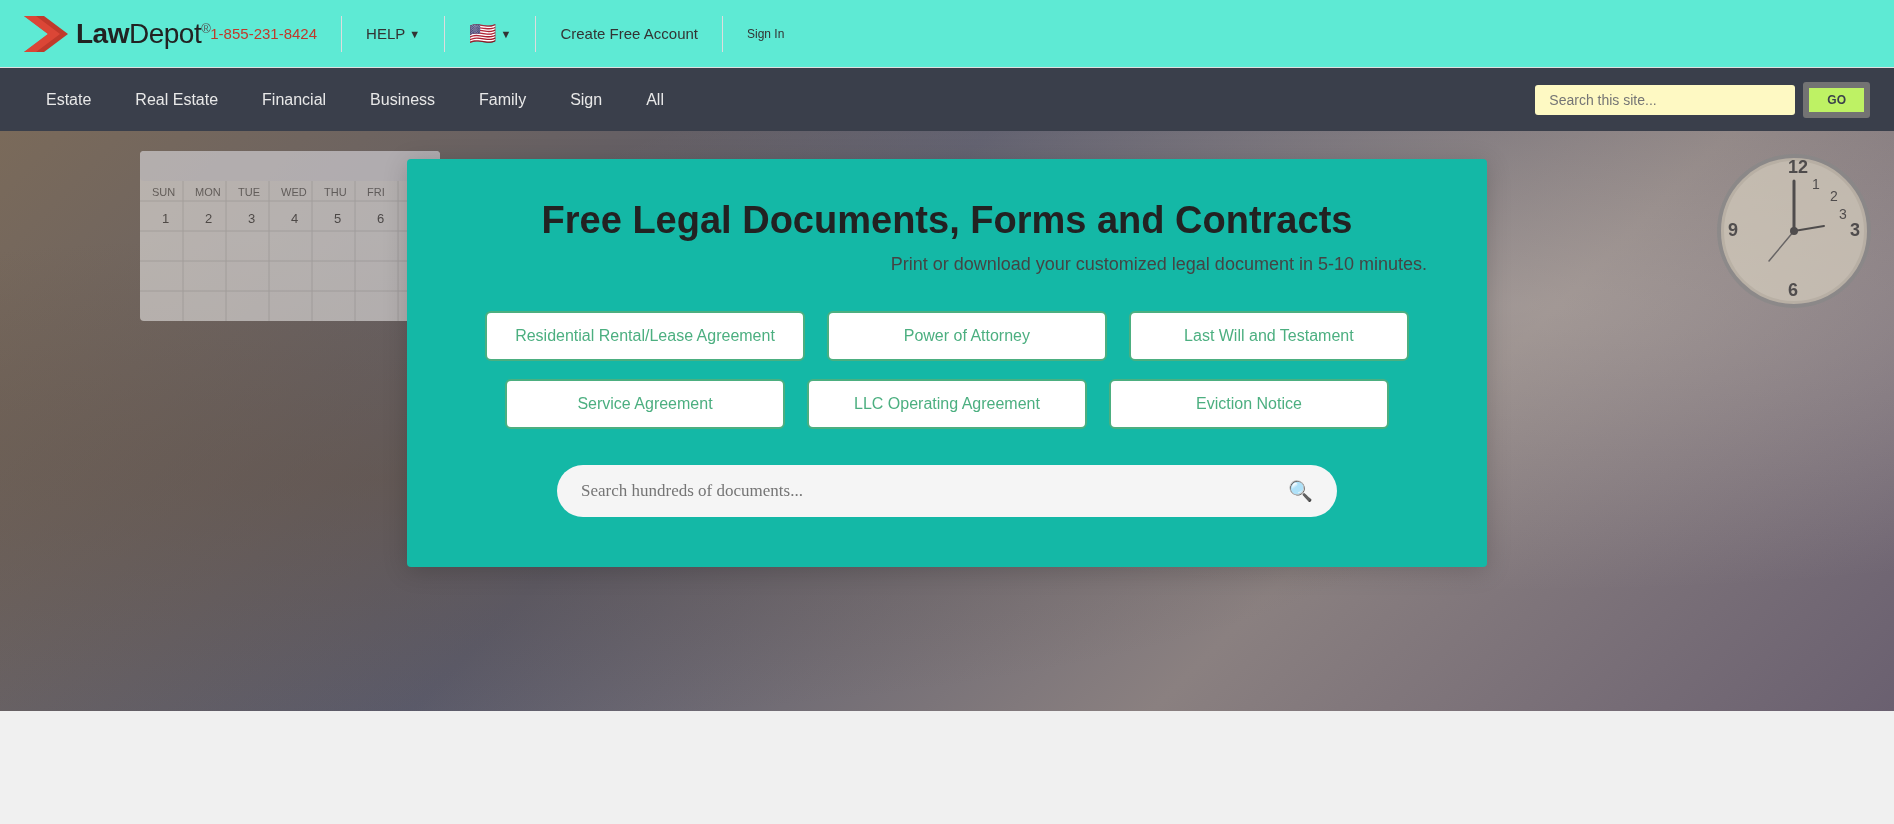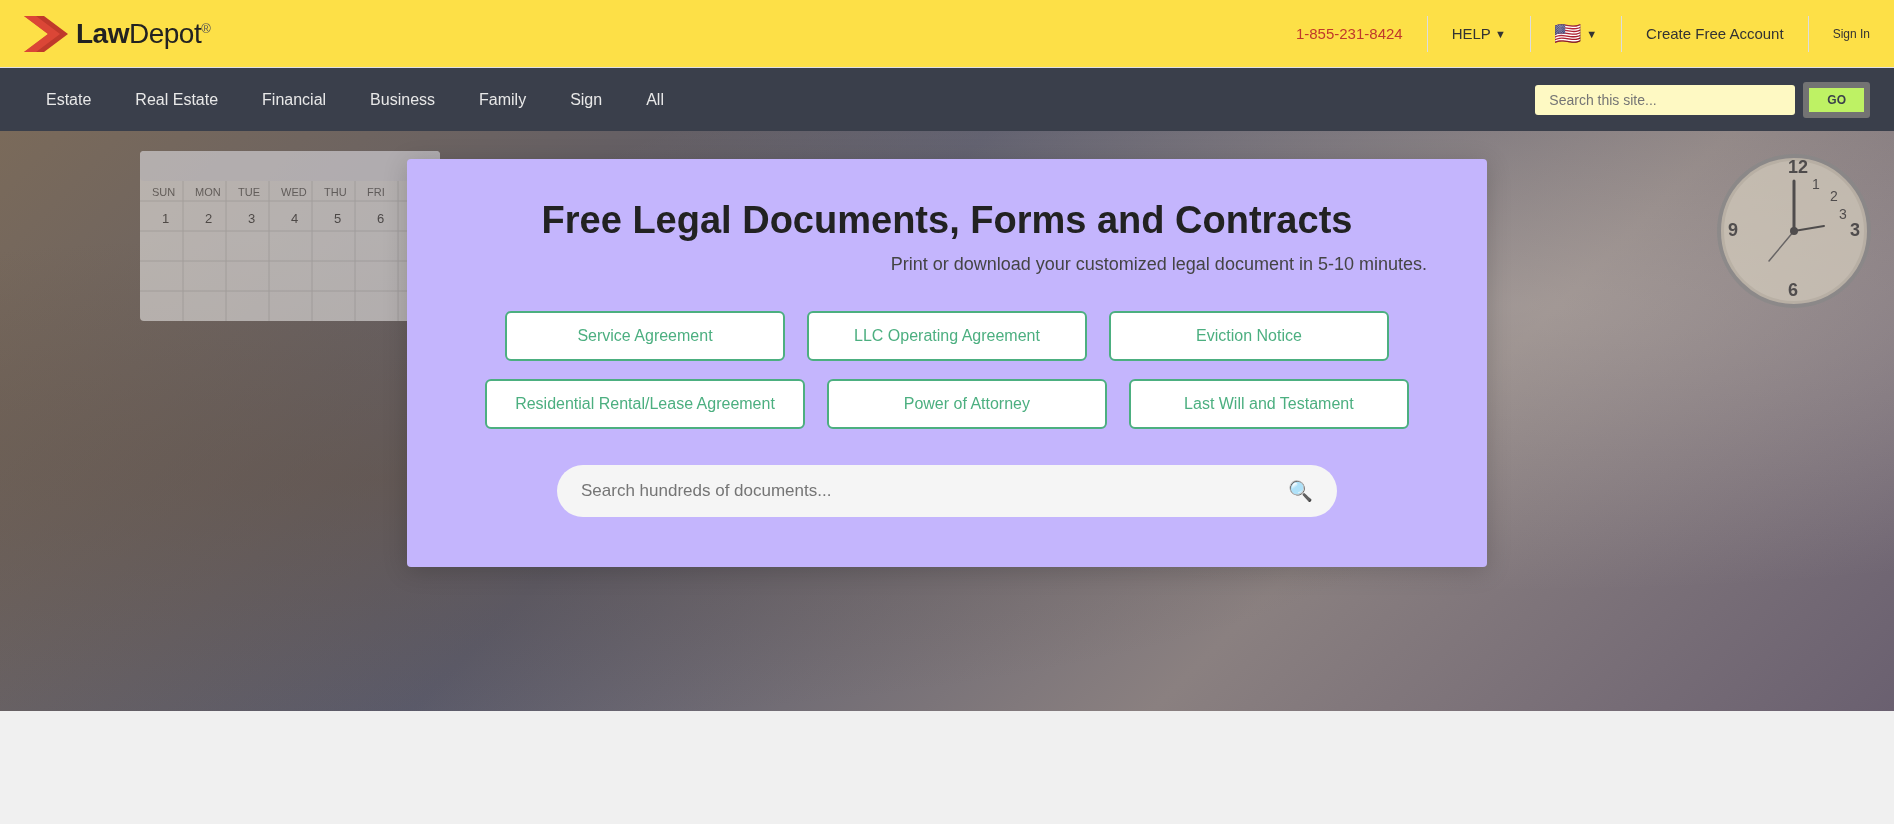--- a/index.html
+++ b/index.html
@@ -2,22 +2,21 @@
 <html><head>
   <meta charset="utf-8">
   <style>
     * { margin: 0; padding: 0; box-sizing: border-box; }
     body { font-family: Arial, sans-serif; background: #f0f0f0; overflow-x: hidden; }
 
     
     .top-bar {
       display: flex;
       align-items: center;
-      justify-content: space-between;
-      background: #fde047;
+      background: #5eead4;
       height: 68px;
       padding: 0 24px;
       border-bottom: 1px solid #e0e0e0;
     }
     .logo-area {
       display: flex;
       align-items: center;
       gap: 8px;
     }
     .logo-icon {
@@ -151,21 +150,21 @@
       top: 0; left: 0; right: 0; bottom: 0;
       background:
         radial-gradient(ellipse at 80% 30%, rgba(220,210,200,0.3) 0%, transparent 50%),
         radial-gradient(ellipse at 20% 60%, rgba(100,80,60,0.4) 0%, transparent 50%);
     }
 
     
     .hero-card {
       position: relative;
       z-index: 10;
-      background: #c4b5fd;
+      background: #14b8a6;
       border-radius: 4px;
       max-width: 1080px;
       margin: 28px auto 0;
       padding: 40px 60px 50px;
       box-shadow: 0 4px 24px rgba(0,0,0,0.18);
     }
 
     .hero-title {
       text-align: center;
       font-size: 38px;
@@ -216,21 +215,21 @@
       max-width: 780px;
       margin: 0 auto;
     }
     .doc-search-input {
       flex: 1;
       background: none;
       border: none;
       outline: none;
       font-size: 17px;
       color: #999;
-      font-family: Liberation Sans, sans-serif;
+      font-family: Liberation Serif, serif;
     }
     .search-icon-circle {
       color: #888;
       font-size: 20px;
     }
 
     
     .bottom-text {
       text-align: center;
       padding: 20px 0 8px;
@@ -345,30 +344,30 @@
     </svg>
   </div>
 
   <div class="hero-card">
     <h1 class="hero-title">Free Legal Documents, Forms and Contracts</h1>
     <p class="hero-subtitle">Print or download your customized legal document in 5-10 minutes.</p>
 
     <div class="doc-buttons">
 
       <div class="doc-buttons-row">
+        <button class="doc-btn">Residential Rental/Lease Agreement</button>
+        <button class="doc-btn">Power of Attorney</button>
+        <button class="doc-btn">Last Will and Testament</button>
+      </div>
+
+      <div class="doc-buttons-row">
         <button class="doc-btn">Service Agreement</button>
         <button class="doc-btn">LLC Operating Agreement</button>
         <button class="doc-btn">Eviction Notice</button>
       </div>
-
-      <div class="doc-buttons-row">
-        <button class="doc-btn">Residential Rental/Lease Agreement</button>
-        <button class="doc-btn">Power of Attorney</button>
-        <button class="doc-btn">Last Will and Testament</button>
-      </div>
     </div>
 
     <div class="doc-search-area">
       <input class="doc-search-input" type="text" placeholder="Search hundreds of documents..." style="">
       <span class="search-icon-circle">🔍</span>
     </div>
   </div>
 
   <div class="bottom-text">What do you want to accomplish?</div>
 </div>

